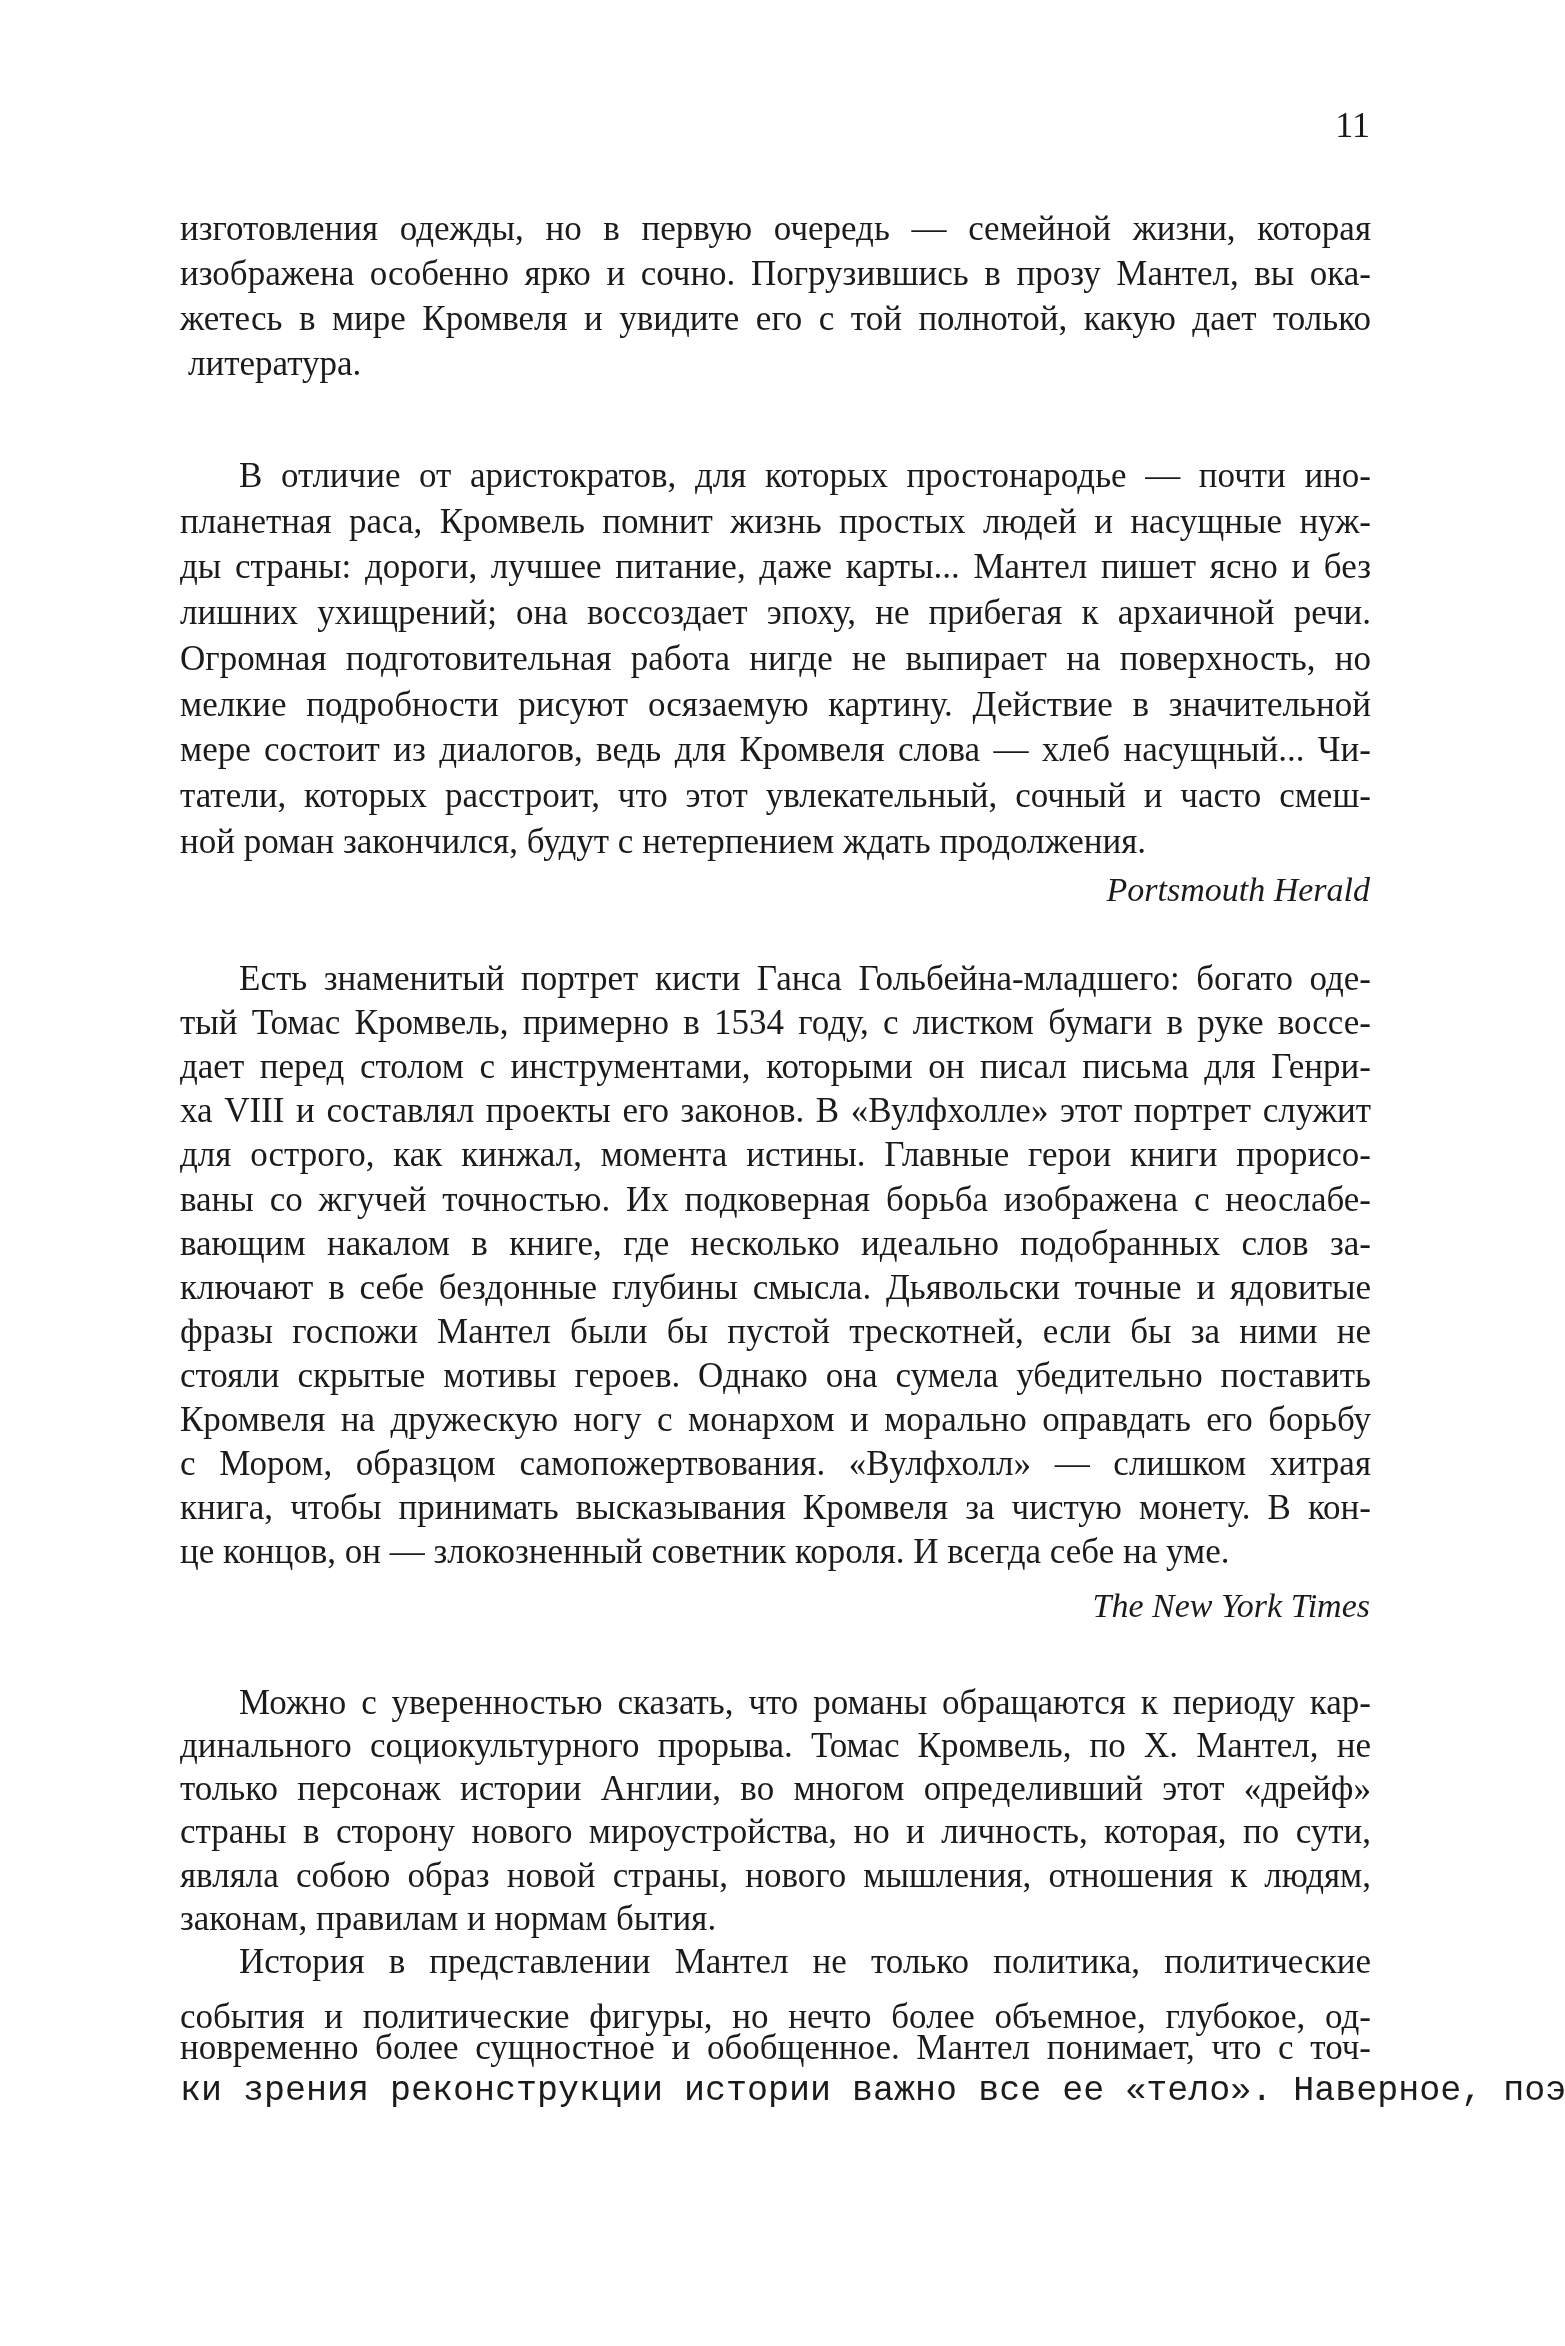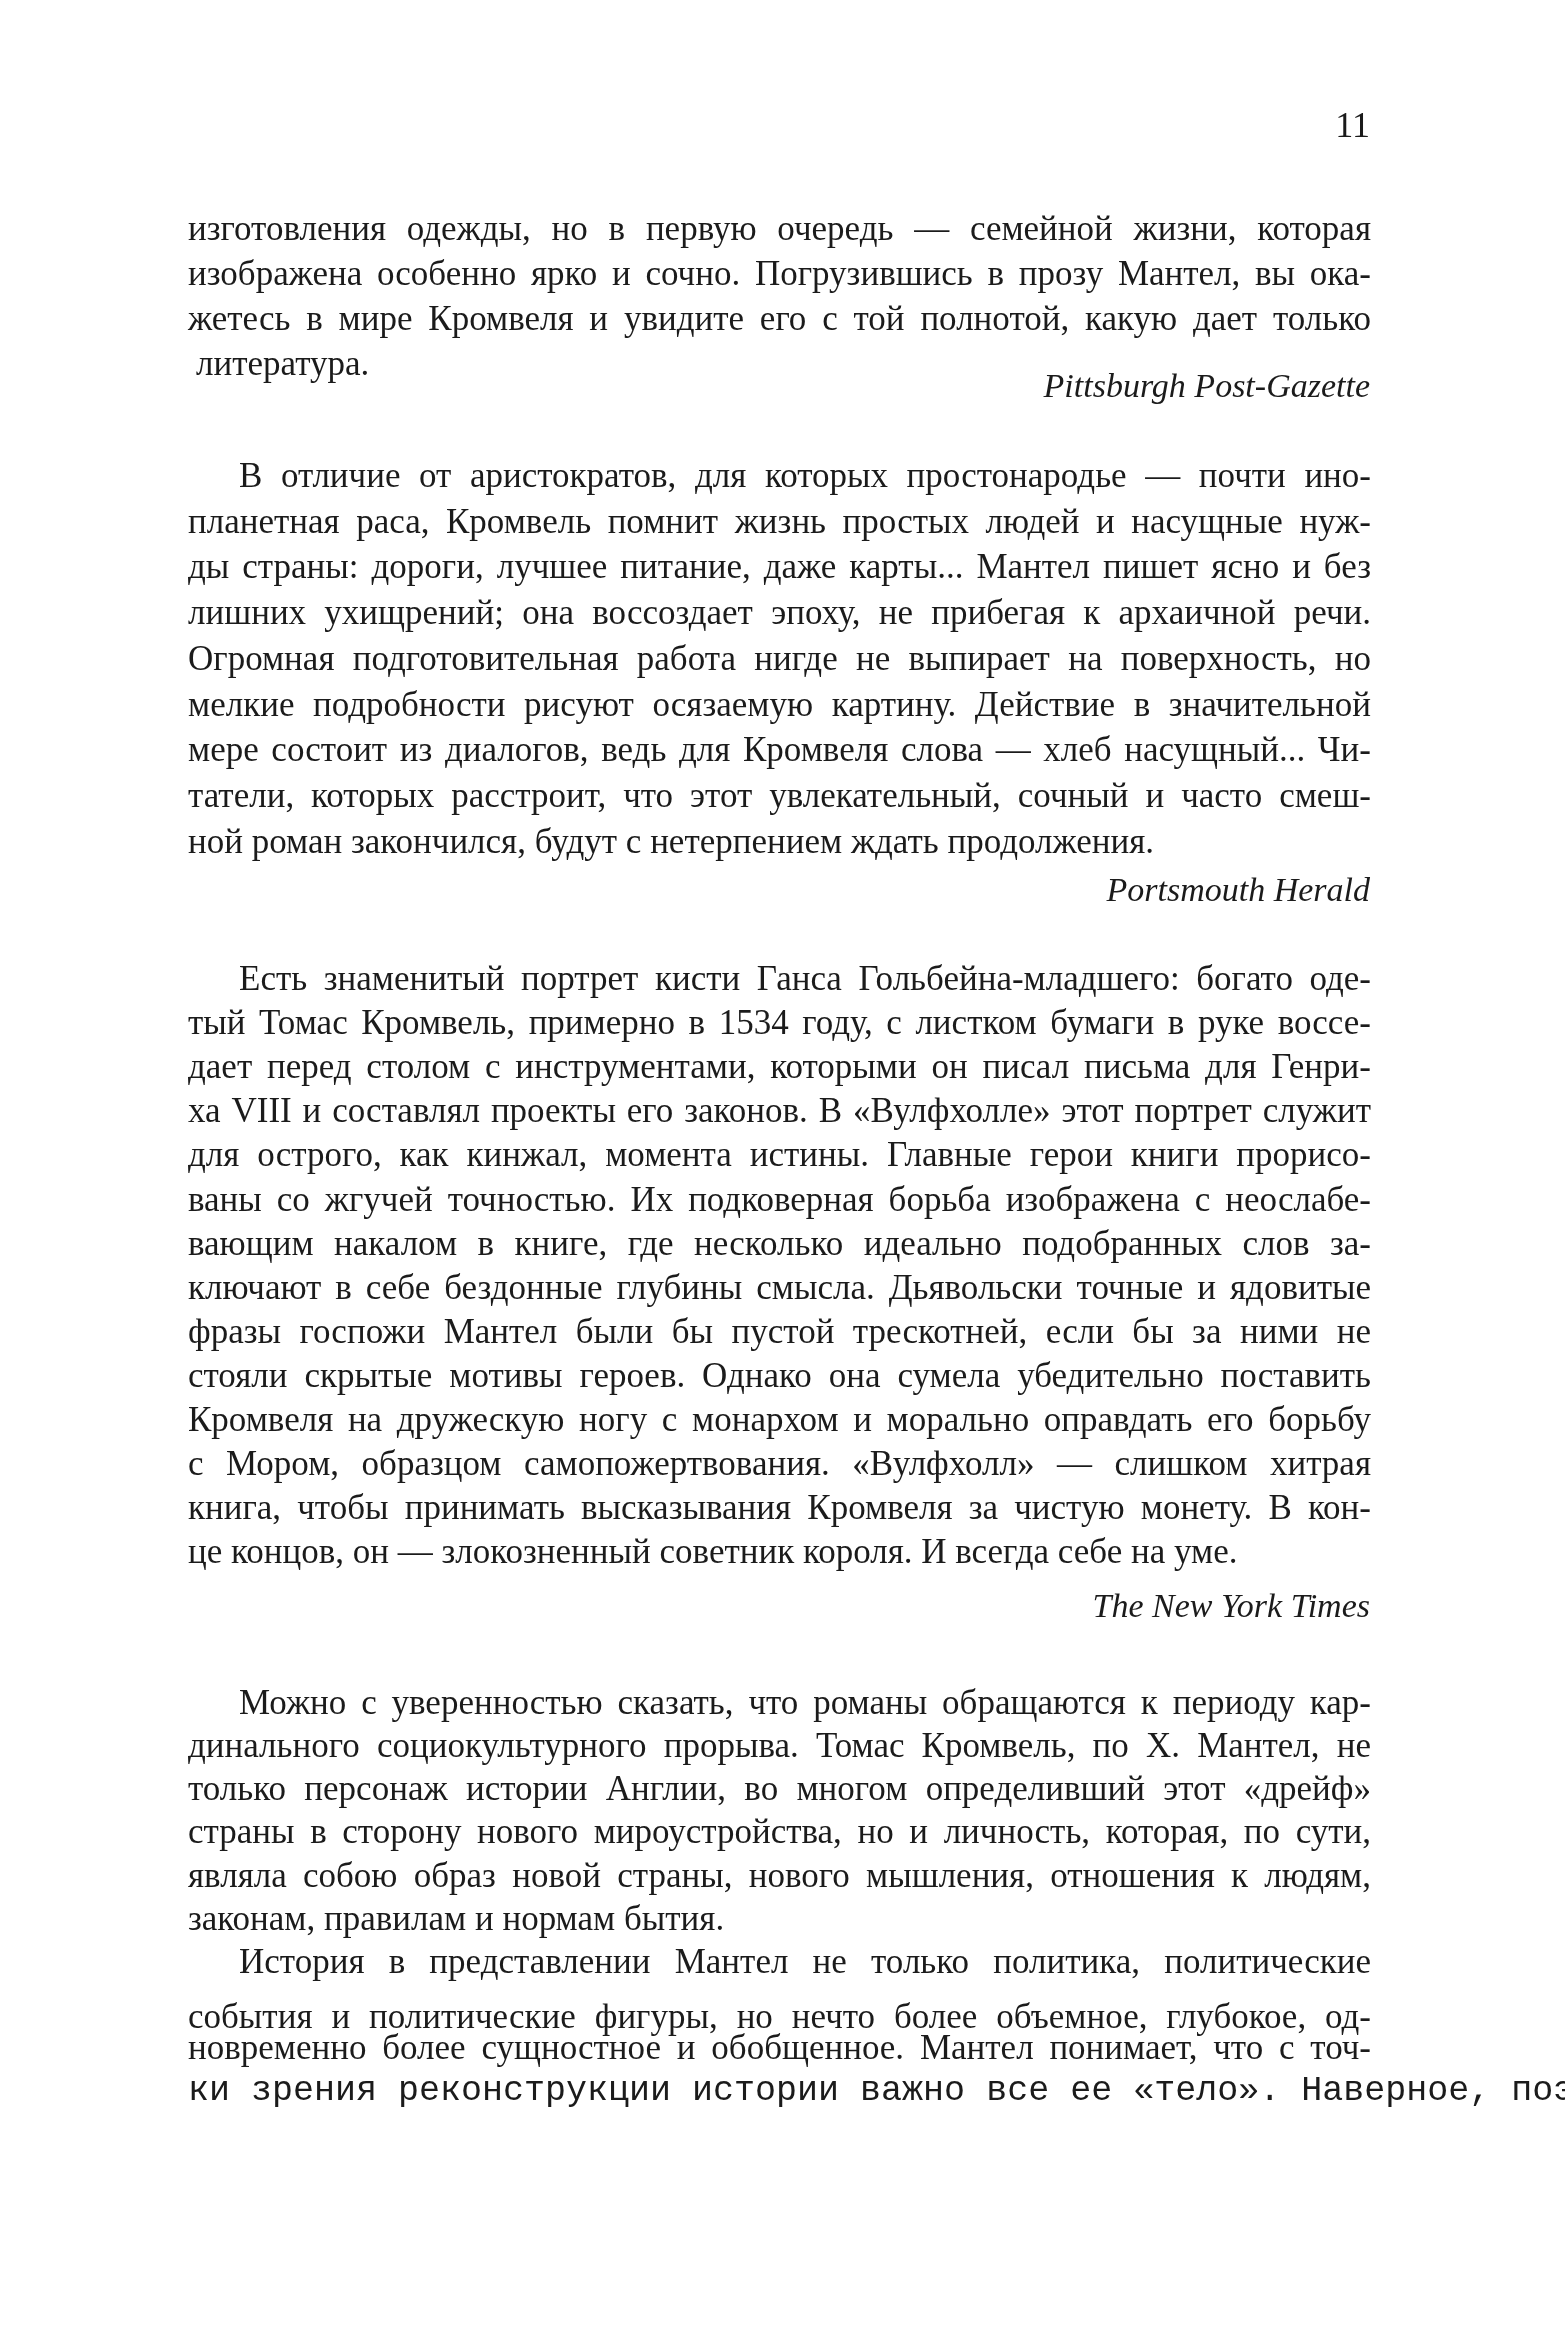--- a/index.html
+++ b/index.html
@@ -8,21 +8,21 @@
   .page-number {
     position: absolute; right: 195px; top: 106px;
     font-family: "Liberation Serif", serif; font-size: 36px; color: #1a1a1a;
     line-height: 38px;
   }
   .block { position: absolute; left: 180px; width: 1191px; }
   .line {
     display: block; white-space: nowrap; height: 0; position: relative;
   }
   .line > span {
-    position: absolute; left: 8px; right: 0; top: -21px;
+    position: absolute; left: 0; right: 0; top: -21px;
     font-family: "Liberation Serif", serif; font-size: 35px; color: #1b1b1b;
     line-height: 42px; text-align: justify; text-align-last: justify;
     transform-origin: left center;
   }
   .line.indent > span { left: 59px; }
   .line.last > span { text-align: left; text-align-last: left; }
   .attribution {
     position: absolute; right: 195px; width: 662px; text-align: right;
     font-family: "Liberation Serif", serif; font-style: italic; font-size: 34px;
     color: #1b1b1b; line-height: 42px; transform: translateY(-21px);
@@ -41,21 +41,20 @@
     <div class="line" style="top:45px">
         <span style="white-space: nowrap;">изображена особенно ярко и сочно. Погрузившись в прозу Мантел, вы ока-</span>
       </div>
     <div class="line" style="top:90px">
         <span style="white-space: nowrap;">жетесь в мире Кромвеля и увидите его с той полнотой, какую дает только</span>
       </div>
     <div class="line last" style="top:135px">
         <span style="white-space: nowrap; margin-left: 8px;">литература.</span>
       </div>
   </div>
-  <div class="attribution" style="top:386px">Pittsburgh Post-Gazette</div>
 
   <div class="block" style="top:476px">
     <div class="line indent" style="top:0">
         <span style="white-space: nowrap;">В отличие от аристократов, для которых простонародье — почти ино-</span>
       </div>
     <div class="line" style="top:46px">
         <span style="white-space: nowrap;">планетная раса, Кромвель помнит жизнь простых людей и насущные нуж-</span>
       </div>
     <div class="line" style="top:91px">
         <span style="white-space: nowrap;">ды страны: дороги, лучшее питание, даже карты... Мантел пишет ясно и без</span>

